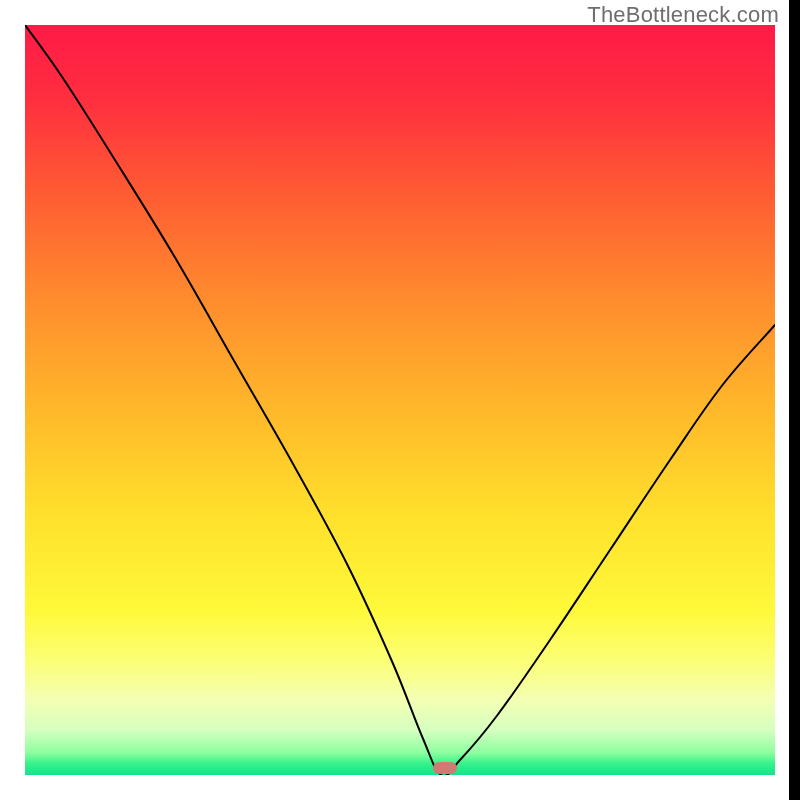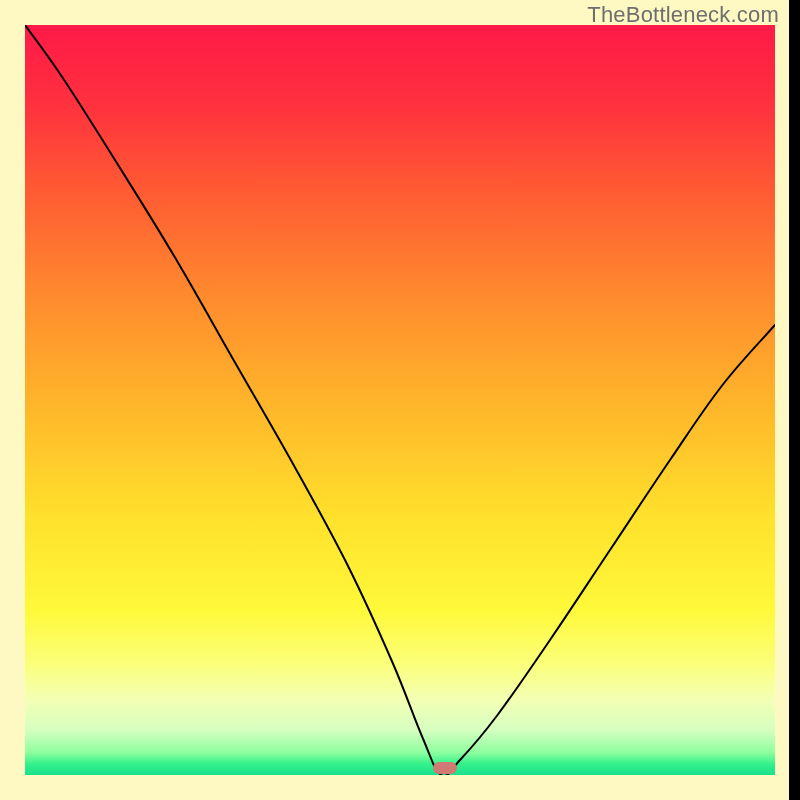--- a/index.html
+++ b/index.html
@@ -7,21 +7,21 @@
     padding: 0;
     width: 800px;
     height: 800px;
     background: #000;
     overflow: hidden;
   }
   .outer {
     position: relative;
     width: 789px;
     height: 800px;
-    background: #fef9c3;
+    background: #ffffff;
   }
   .watermark {
     position: absolute;
     top: 2px;
     right: 10px;
     color: #6e6e6e;
     font-family: Arial, Helvetica, sans-serif;
     font-size: 22px;
     font-weight: 500;
     letter-spacing: 0.2px;

